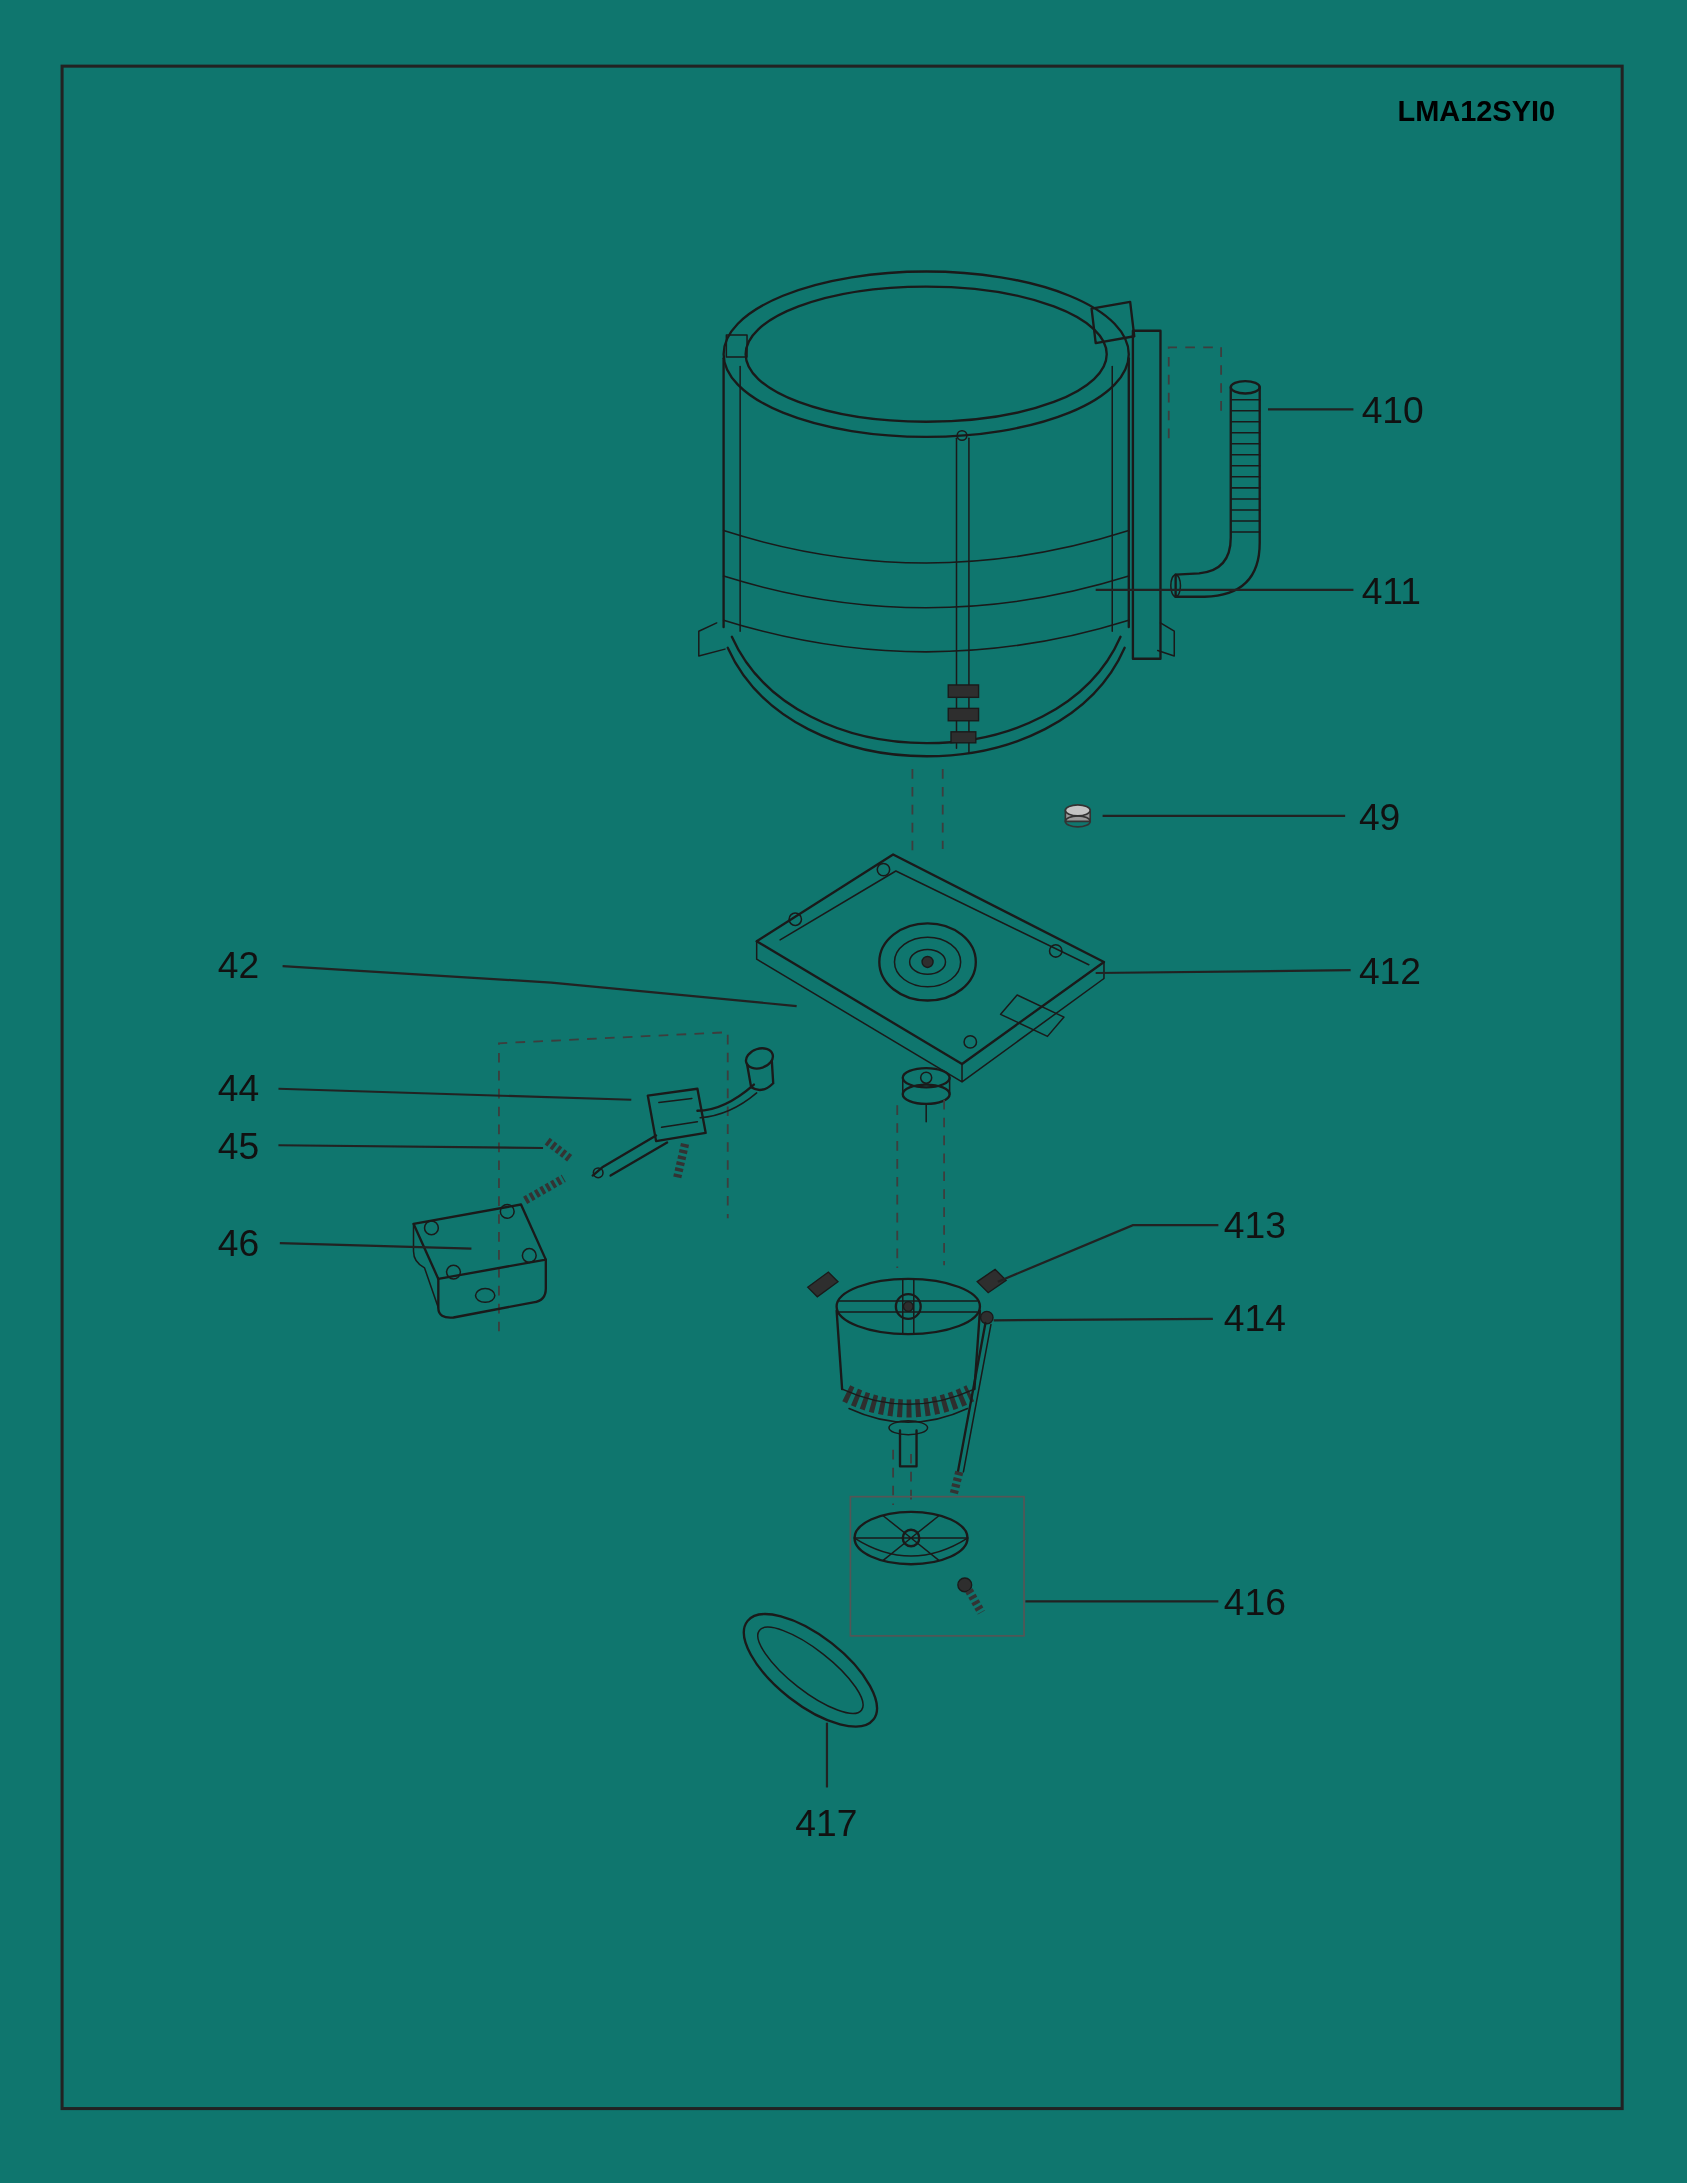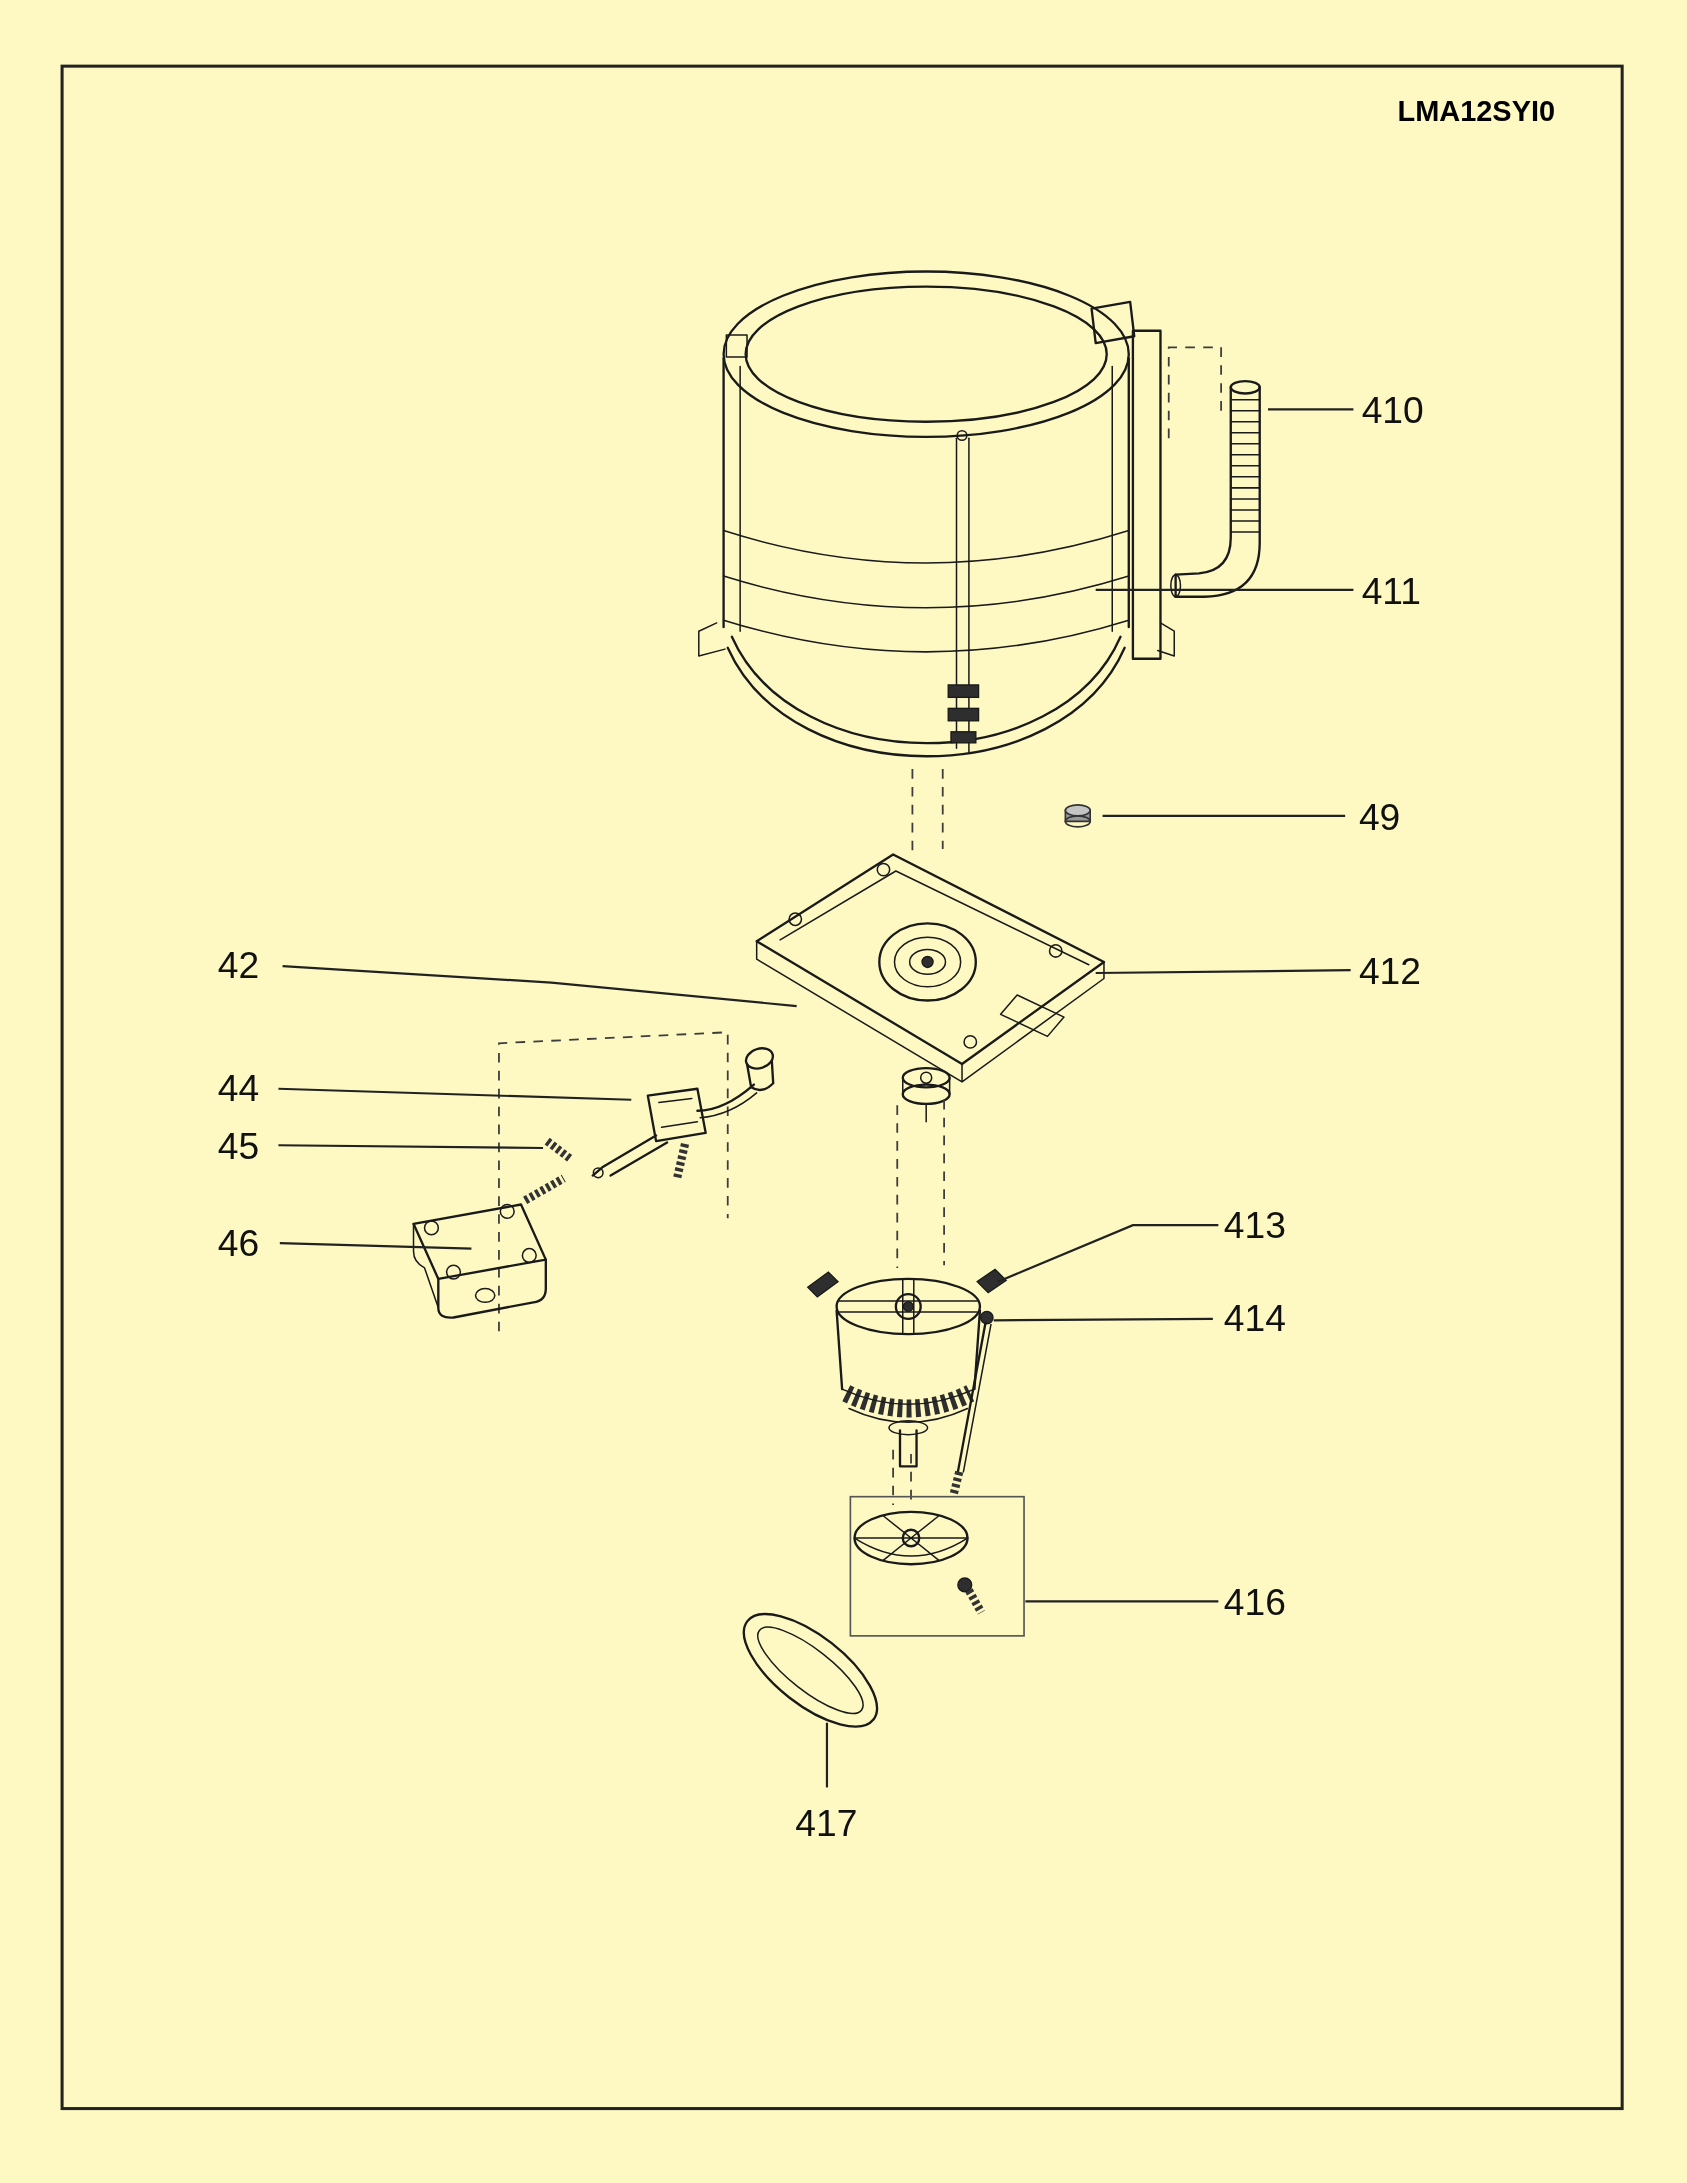--- a/index.html
+++ b/index.html
@@ -1,19 +1,19 @@
 <!DOCTYPE html>
 <html style="font-size:10.6px"><head>
 <meta charset="utf-8">
 <style>
   html,body { margin:0; padding:0; background:#ffffff; }
   .sheet {
     position:relative;
     width:1687px; height:2183px;
-    background:#fef9c3;
+    background:#0f766e;
     font-family:"Liberation Sans","DejaVu Sans",sans-serif;
   }
   svg { position:absolute; inset:0; }
   
   .ln   { fill:none; stroke:#1a1a1a; stroke-width:1.7; stroke-linecap:round; stroke-linejoin:round; }
   .ln2  { fill:none; stroke:#1a1a1a; stroke-width:1.1; stroke-linecap:round; stroke-linejoin:round; }
   .dash { fill:none; stroke:#3d3d3d; stroke-width:1.3; stroke-dasharray:7 6; }
   .lead { fill:none; stroke:#222222; stroke-width:1.6; }
   .dark { fill:#2e2e2e; stroke:#1a1a1a; stroke-width:1; }
   .pin  { fill:none; stroke:#333333; stroke-width:6; stroke-dasharray:2.5 2; }

